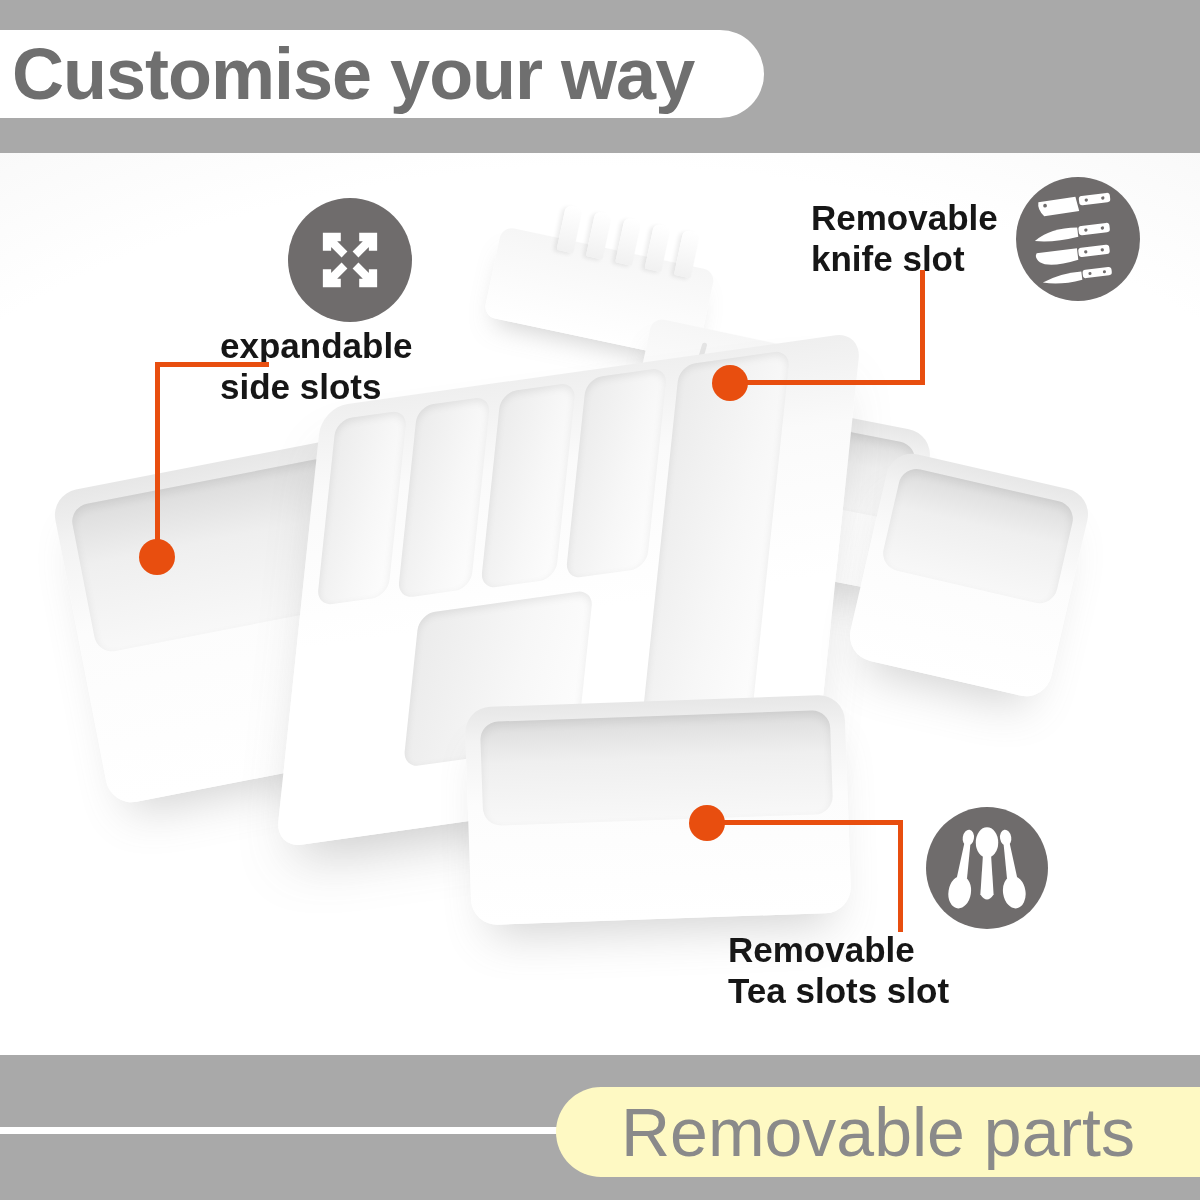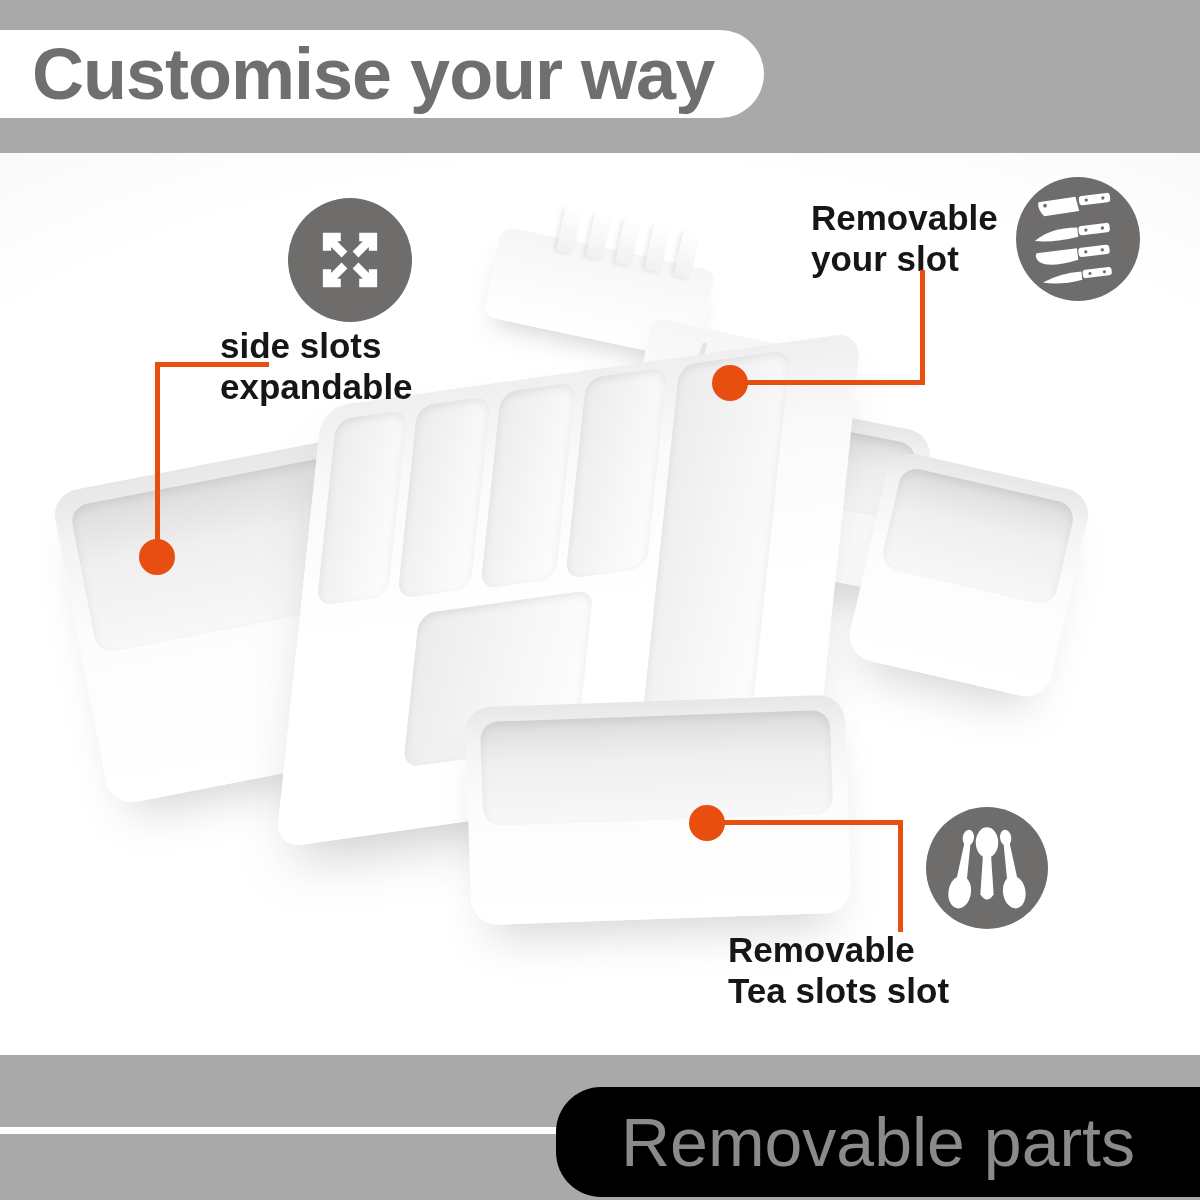--- a/index.html
+++ b/index.html
@@ -9,21 +9,21 @@
     background:#ffffff;
   }
   
   .band{position:absolute;left:0;width:1200px;background:var(--band,#a9a9a9);}
   .band-top{top:0;height:153px;}
   .band-bottom{top:1055px;height:145px;}
   
   .pill-top{
     position:absolute;left:0;top:30px;width:764px;height:88px;
     background:#ffffff;border-radius:0 44px 44px 0;
-    display:flex;align-items:center;padding-left:32px;box-sizing:border-box;
+    display:flex;align-items:center;padding-left:12px;box-sizing:border-box;
   }
   .pill-top span{
     font-size:72px;font-weight:700;color:var(--header_text,#6f6f6f);
     letter-spacing:-1px;white-space:nowrap;
   }
   
   .photo{
     position:absolute;left:0;top:153px;width:1200px;height:902px;
     background:radial-gradient(130% 110% at 50% 62%, #ffffff 55%, #f3f3f3 82%, #e7e7e7 100%);
   }
@@ -94,22 +94,22 @@
   .label{
     position:absolute;color:var(--label_text,#161616);
     font-size:35px;font-weight:700;line-height:41px;
   }
   .label-expand{left:220px;top:172px;width:260px;}
   .label-knife{left:811px;top:44px;width:220px;}
   .label-spoon{left:728px;top:776px;width:340px;}
   
   .stripe{position:absolute;left:0;top:1127px;width:600px;height:7px;background:#ffffff;}
   .pill-bottom{
-    position:absolute;left:556px;top:1087px;width:644px;height:110px;
-    background:#000000;border-radius:45px 0 0 45px;
+    position:absolute;left:556px;top:1087px;width:644px;height:90px;
+    background:#fef9c3;border-radius:45px 0 0 45px;
     display:flex;align-items:center;justify-content:center;
   }
   .pill-bottom span{
     font-size:68px;font-weight:400;color:var(--footer_text,#8a8a8a);
     letter-spacing:0;white-space:nowrap;
   }
 </style>
 </head>
 <body>
 
@@ -163,22 +163,22 @@
 
     <div class="icon-circle circle-expand">
       <svg width="92" height="92" viewBox="0 0 100 100" fill="none" stroke="#ffffff" stroke-width="9">
         <path d="M44 44 L25 25 M25 40 V25 H40"></path>
         <path d="M56 44 L75 25 M60 25 H75 V40"></path>
         <path d="M44 56 L25 75 M25 60 V75 H40"></path>
         <path d="M56 56 L75 75 M75 60 V75 H60"></path>
       </svg>
     </div>
     <div class="label label-expand">
+      <div>expandable</div>
       <div>side slots</div>
-      <div>expandable</div>
     </div>
     <div class="c-line" style="left:155px;top:209px;width:114px;height:5px"></div>
     <div class="c-line" style="left:155px;top:209px;width:5px;height:182px"></div>
     <div class="c-dot" style="left:139px;top:386px"></div>
 
     <div class="icon-circle circle-knife">
       <svg width="104" height="104" viewBox="0 0 100 100" fill="#ffffff">
         <g transform="translate(10,24) rotate(-7)">
           <path d="M3 -9 L39 -10 L41 4 L7 5 Q1 -2 3 -9 Z"></path>
           <circle cx="9" cy="-5" r="1.8" fill="#6F6C6C"></circle>
@@ -201,21 +201,21 @@
         <g transform="translate(14,90) rotate(-7)">
           <path d="M2 2 Q20 -5 40 -4 L40 4 Q18 7 2 2 Z"></path>
           <rect x="41" y="-5" width="28" height="8" rx="3"></rect>
           <circle cx="48" cy="-1" r="1.5" fill="#6F6C6C"></circle>
             <circle cx="62" cy="-1" r="1.5" fill="#6F6C6C"></circle>
         </g>
       </svg>
     </div>
     <div class="label label-knife">
       <div>Removable</div>
-      <div>your slot</div>
+      <div>knife slot</div>
     </div>
     <div class="c-line" style="left:920px;top:117px;width:5px;height:113px"></div>
     <div class="c-line" style="left:733px;top:227px;width:192px;height:5px"></div>
     <div class="c-dot" style="left:712px;top:212px"></div>
 
     <div class="icon-circle circle-spoon">
       <svg width="102" height="102" viewBox="0 0 100 100" fill="#ffffff">
         <g>
           <ellipse cx="50" cy="25" rx="11" ry="15"></ellipse>
           <path d="M46 38 L43.5 76 Q50 86 56.5 76 L54 38 Z"></path>

